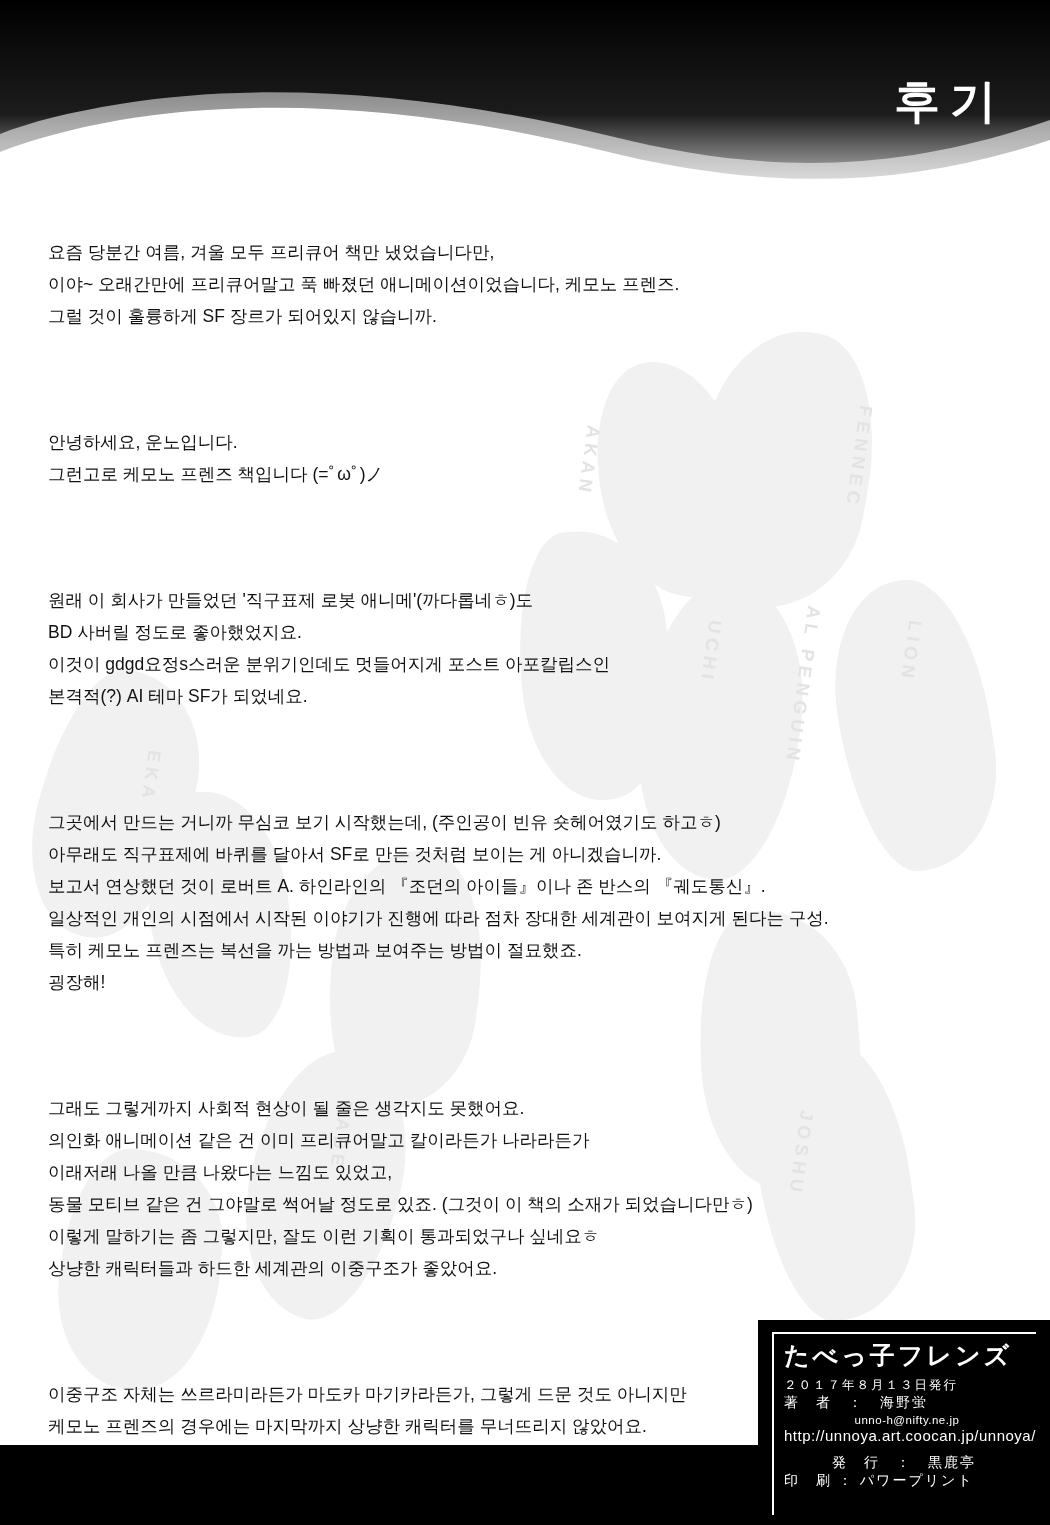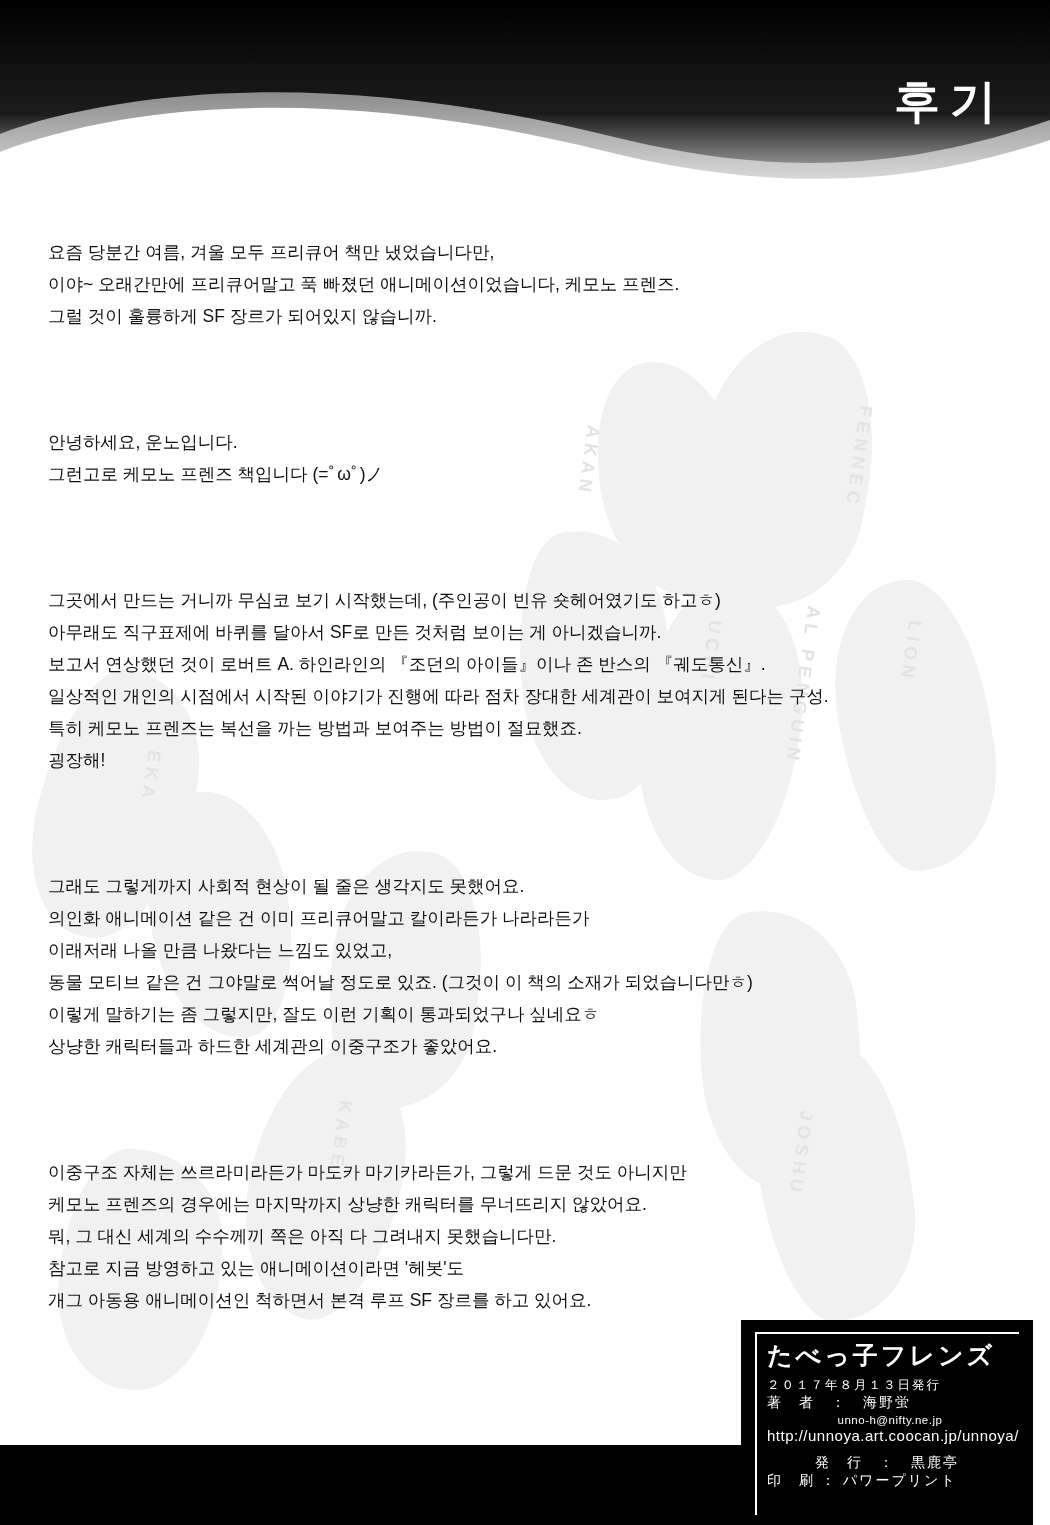--- a/index.html
+++ b/index.html
@@ -79,21 +79,21 @@
     white-space: pre-wrap;
   }
   .para {
     margin: 0 0 30px 0;
   }
   .para:last-child { margin-bottom: 0; }
 
   
   .colophon {
     position: absolute;
-    right: 17px;
+    right: 0;
     bottom: 0;
     width: 292px;
     height: 205px;
     background: #000000;
     color: #ffffff;
     box-sizing: border-box;
     padding: 12px 14px 10px 14px;
   }
   .colophon-inner {
     border: 2px solid #ffffff;
@@ -189,20 +189,24 @@
     </svg>
     <div class="header-title">후기</div>
   </div>
 
   <div class="body-text">
     <p class="para">요즘 당분간 여름, 겨울 모두 프리큐어 책만 냈었습니다만,
 이야~ 오래간만에 프리큐어말고 푹 빠졌던 애니메이션이었습니다, 케모노 프렌즈.
 그럴 것이 훌륭하게 SF 장르가 되어있지 않습니까.</p>
     <p class="para">안녕하세요, 운노입니다.
 그런고로 케모노 프렌즈 책입니다 (=ﾟωﾟ)ノ</p>
+    <p class="para">원래 이 회사가 만들었던 '직구표제 로봇 애니메'(까다롭네ㅎ)도
+BD 사버릴 정도로 좋아했었지요.
+이것이 gdgd요정s스러운 분위기인데도 멋들어지게 포스트 아포칼립스인
+본격적(?) AI 테마 SF가 되었네요.</p>
     <p class="para">그곳에서 만드는 거니까 무심코 보기 시작했는데, (주인공이 빈유 숏헤어였기도 하고ㅎ)
 아무래도 직구표제에 바퀴를 달아서 SF로 만든 것처럼 보이는 게 아니겠습니까.
 보고서 연상했던 것이 로버트 A. 하인라인의 『조던의 아이들』이나 존 반스의 『궤도통신』.
 일상적인 개인의 시점에서 시작된 이야기가 진행에 따라 점차 장대한 세계관이 보여지게 된다는 구성.
 특히 케모노 프렌즈는 복선을 까는 방법과 보여주는 방법이 절묘했죠.
 굉장해!</p>
     <p class="para">그래도 그렇게까지 사회적 현상이 될 줄은 생각지도 못했어요.
 의인화 애니메이션 같은 건 이미 프리큐어말고 칼이라든가 나라라든가
 이래저래 나올 만큼 나왔다는 느낌도 있었고,
 동물 모티브 같은 건 그야말로 썩어날 정도로 있죠. (그것이 이 책의 소재가 되었습니다만ㅎ)

